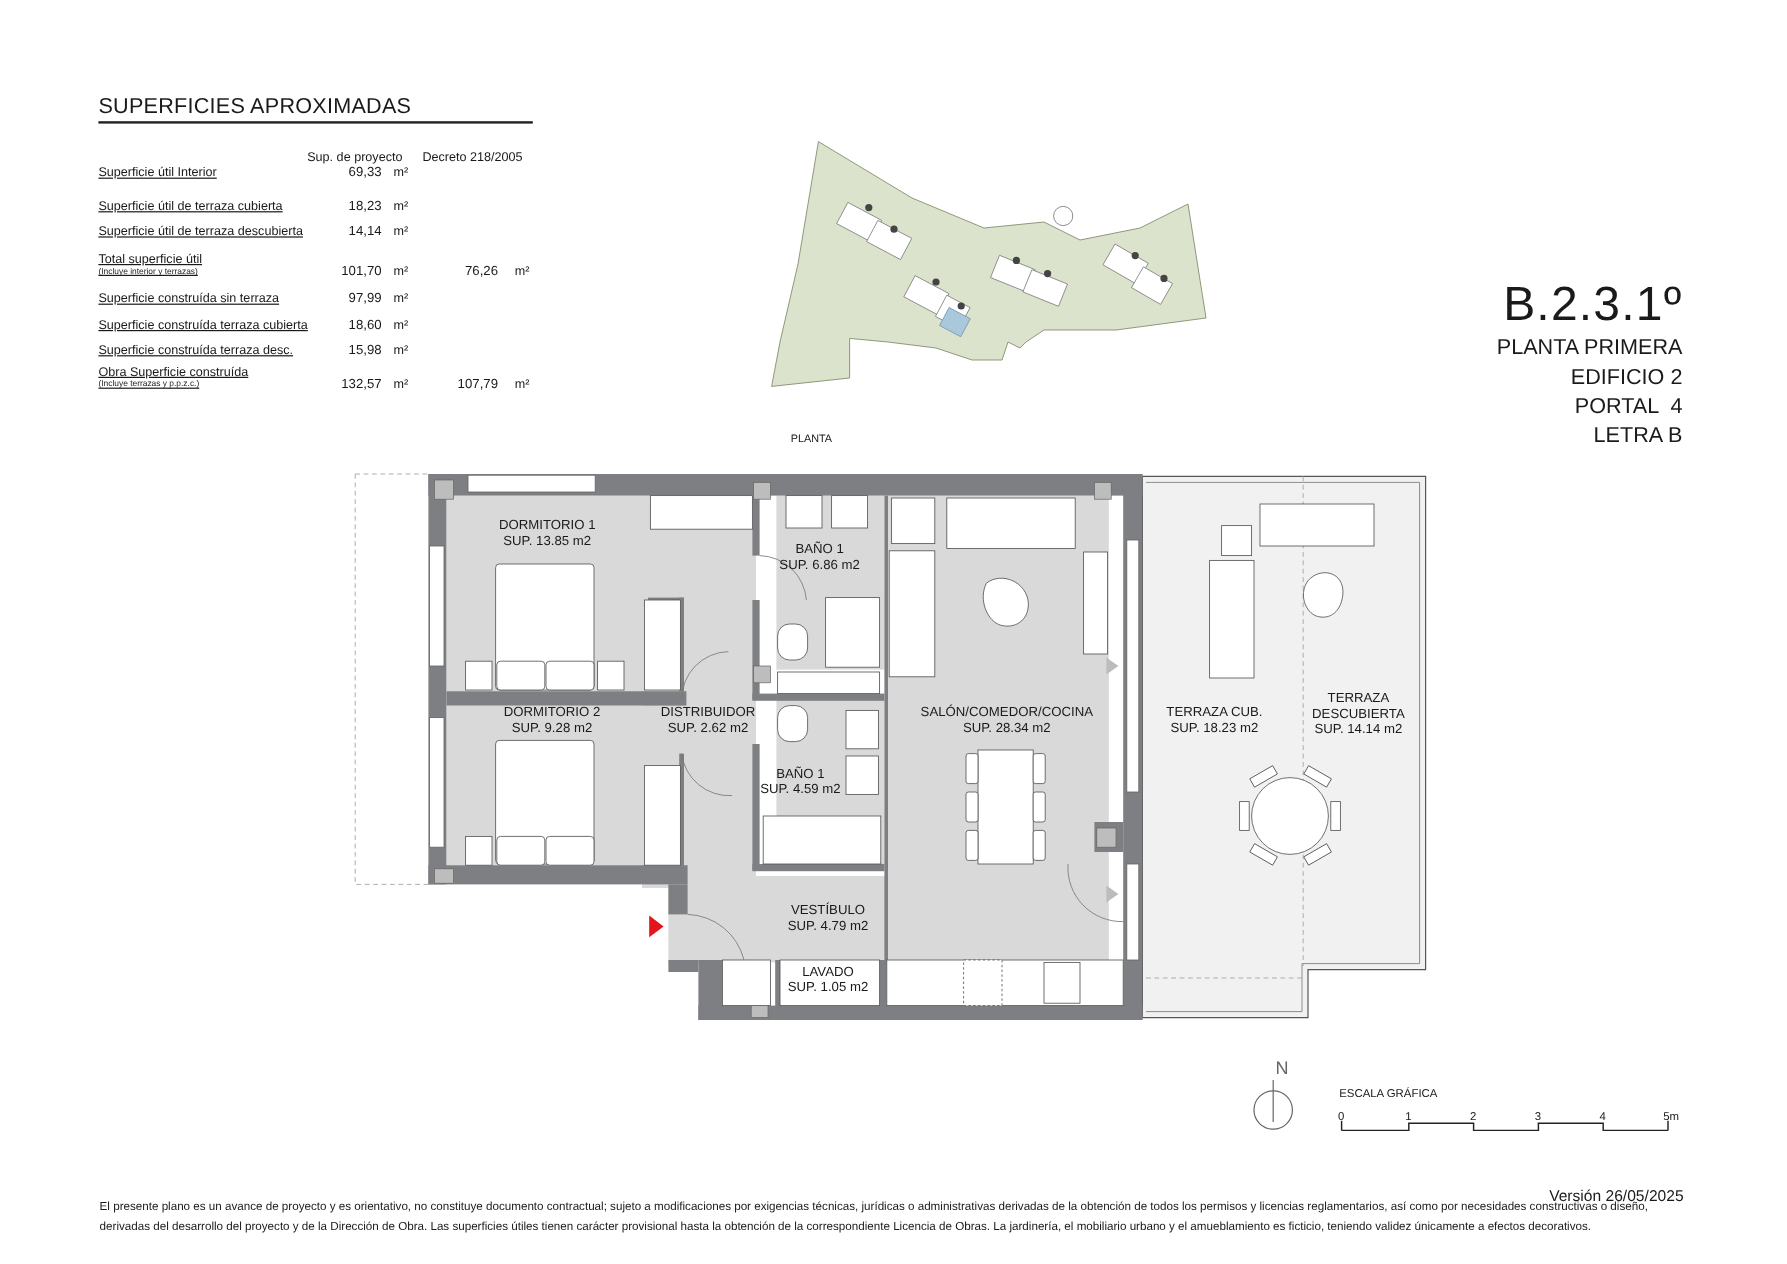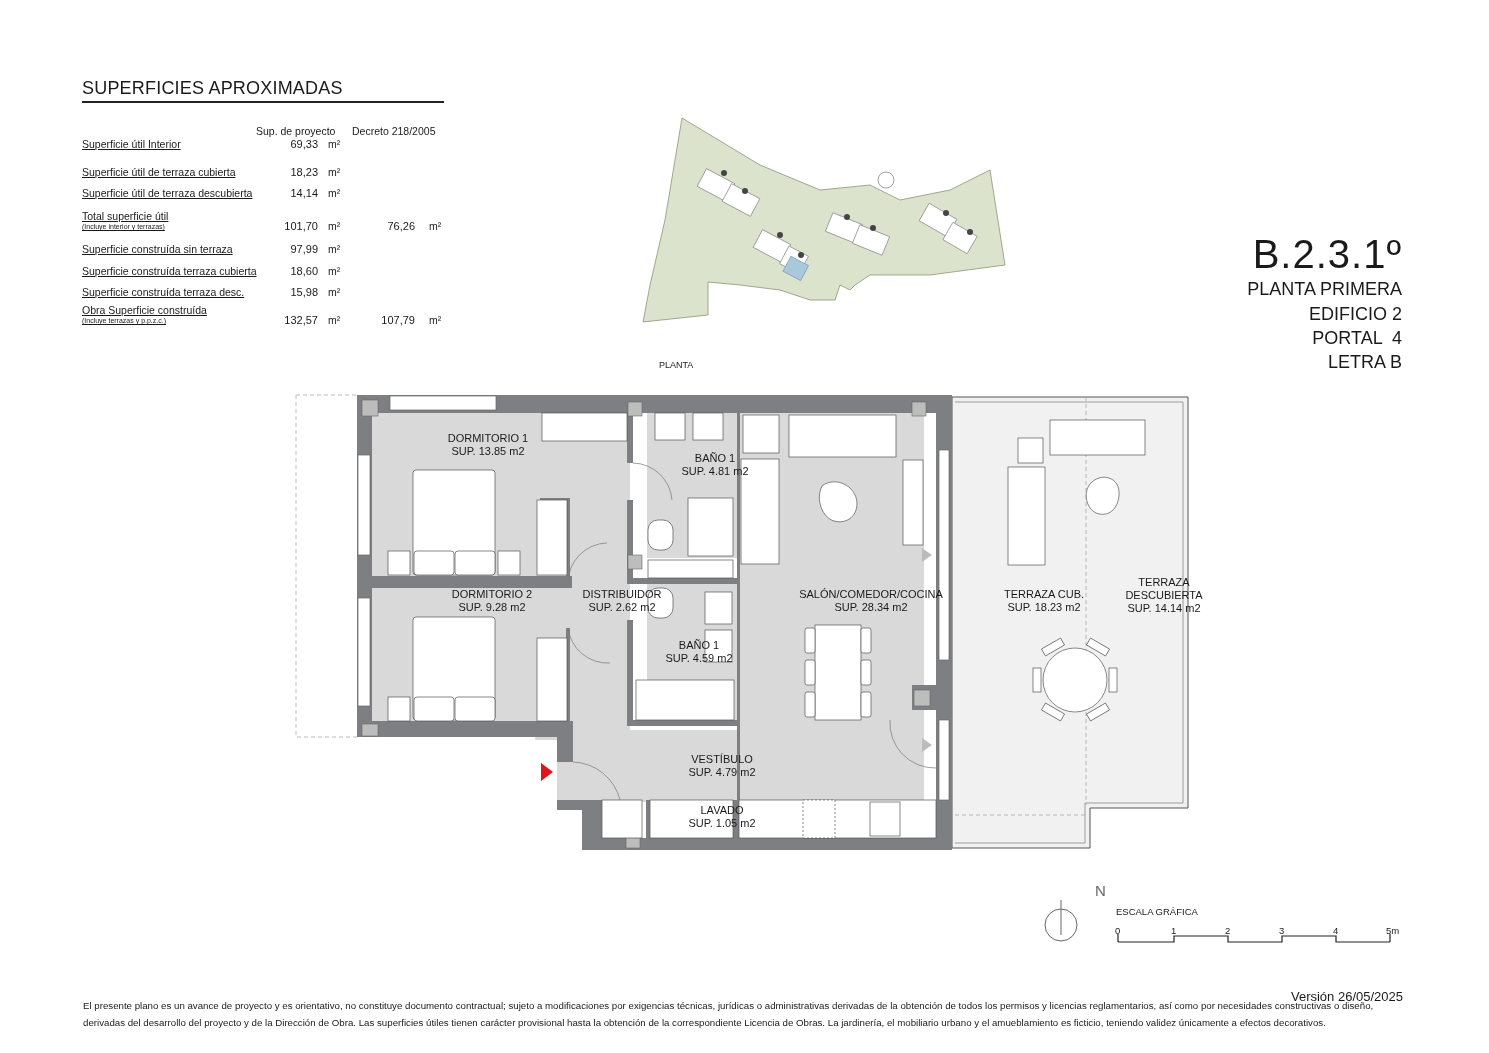--- a/index.html
+++ b/index.html
@@ -14,21 +14,21 @@
   .surf-val { position: absolute; font-size: 11px; text-align: right; width: 70px; }
   .unit { position: absolute; font-size: 10.5px; }
 
   .title-block { position: absolute; right: 87px; text-align: left; }
   .tb-code { top: 232px; font-size: 40px; letter-spacing: 1px; font-weight: 300; }
   .tb-line { font-size: 18px; }
 
   .planta-label { position: absolute; left: 659px; top: 360px; font-size: 9px; }
 
   svg.plan { position: absolute; left: 0; top: 0; }
-  .room-label { position: absolute; font-size: 11px; text-align: center; line-height: 13px; transform: translateX(-50%); white-space: nowrap; margin-left: 32px; }
+  .room-label { position: absolute; font-size: 11px; text-align: center; line-height: 13px; transform: translateX(-50%); white-space: nowrap; }
 
   .scale-title { position: absolute; left: 1116px; top: 906px; font-size: 9.5px; }
   .scale-num { position: absolute; top: 925px; font-size: 9.5px; }
   .version { position: absolute; right: 86px; top: 989px; font-size: 13px; }
   .disclaimer { position: absolute; left: 83px; top: 981px; width: 1325px; font-size: 9.7px; line-height: 16.5px; }
 </style>
 </head>
 <body>
 
 <div class="surf-title">SUPERFICIES APROXIMADAS</div>
@@ -267,21 +267,21 @@
 <div class="room-label" style="left:460px;top:588px">
     <div>DORMITORIO 2</div>
     <div>SUP. 9.28 m2</div>
   </div>
 <div class="room-label" style="left:590px;top:588px">
     <div>DISTRIBUIDOR</div>
     <div>SUP. 2.62 m2</div>
   </div>
 <div class="room-label" style="left:683px;top:452px">
     <div>BAÑO 1</div>
-    <div>SUP. 4.81 m2</div>
+    <div>SUP. 6.86 m2</div>
   </div>
 <div class="room-label" style="left:667px;top:639px">
     <div>BAÑO 1</div>
     <div>SUP. 4.59 m2</div>
   </div>
 <div class="room-label" style="left:839px;top:588px">
     <div>SALÓN/COMEDOR/COCINA</div>
     <div>SUP. 28.34 m2</div>
   </div>
 <div class="room-label" style="left:690px;top:753px">

